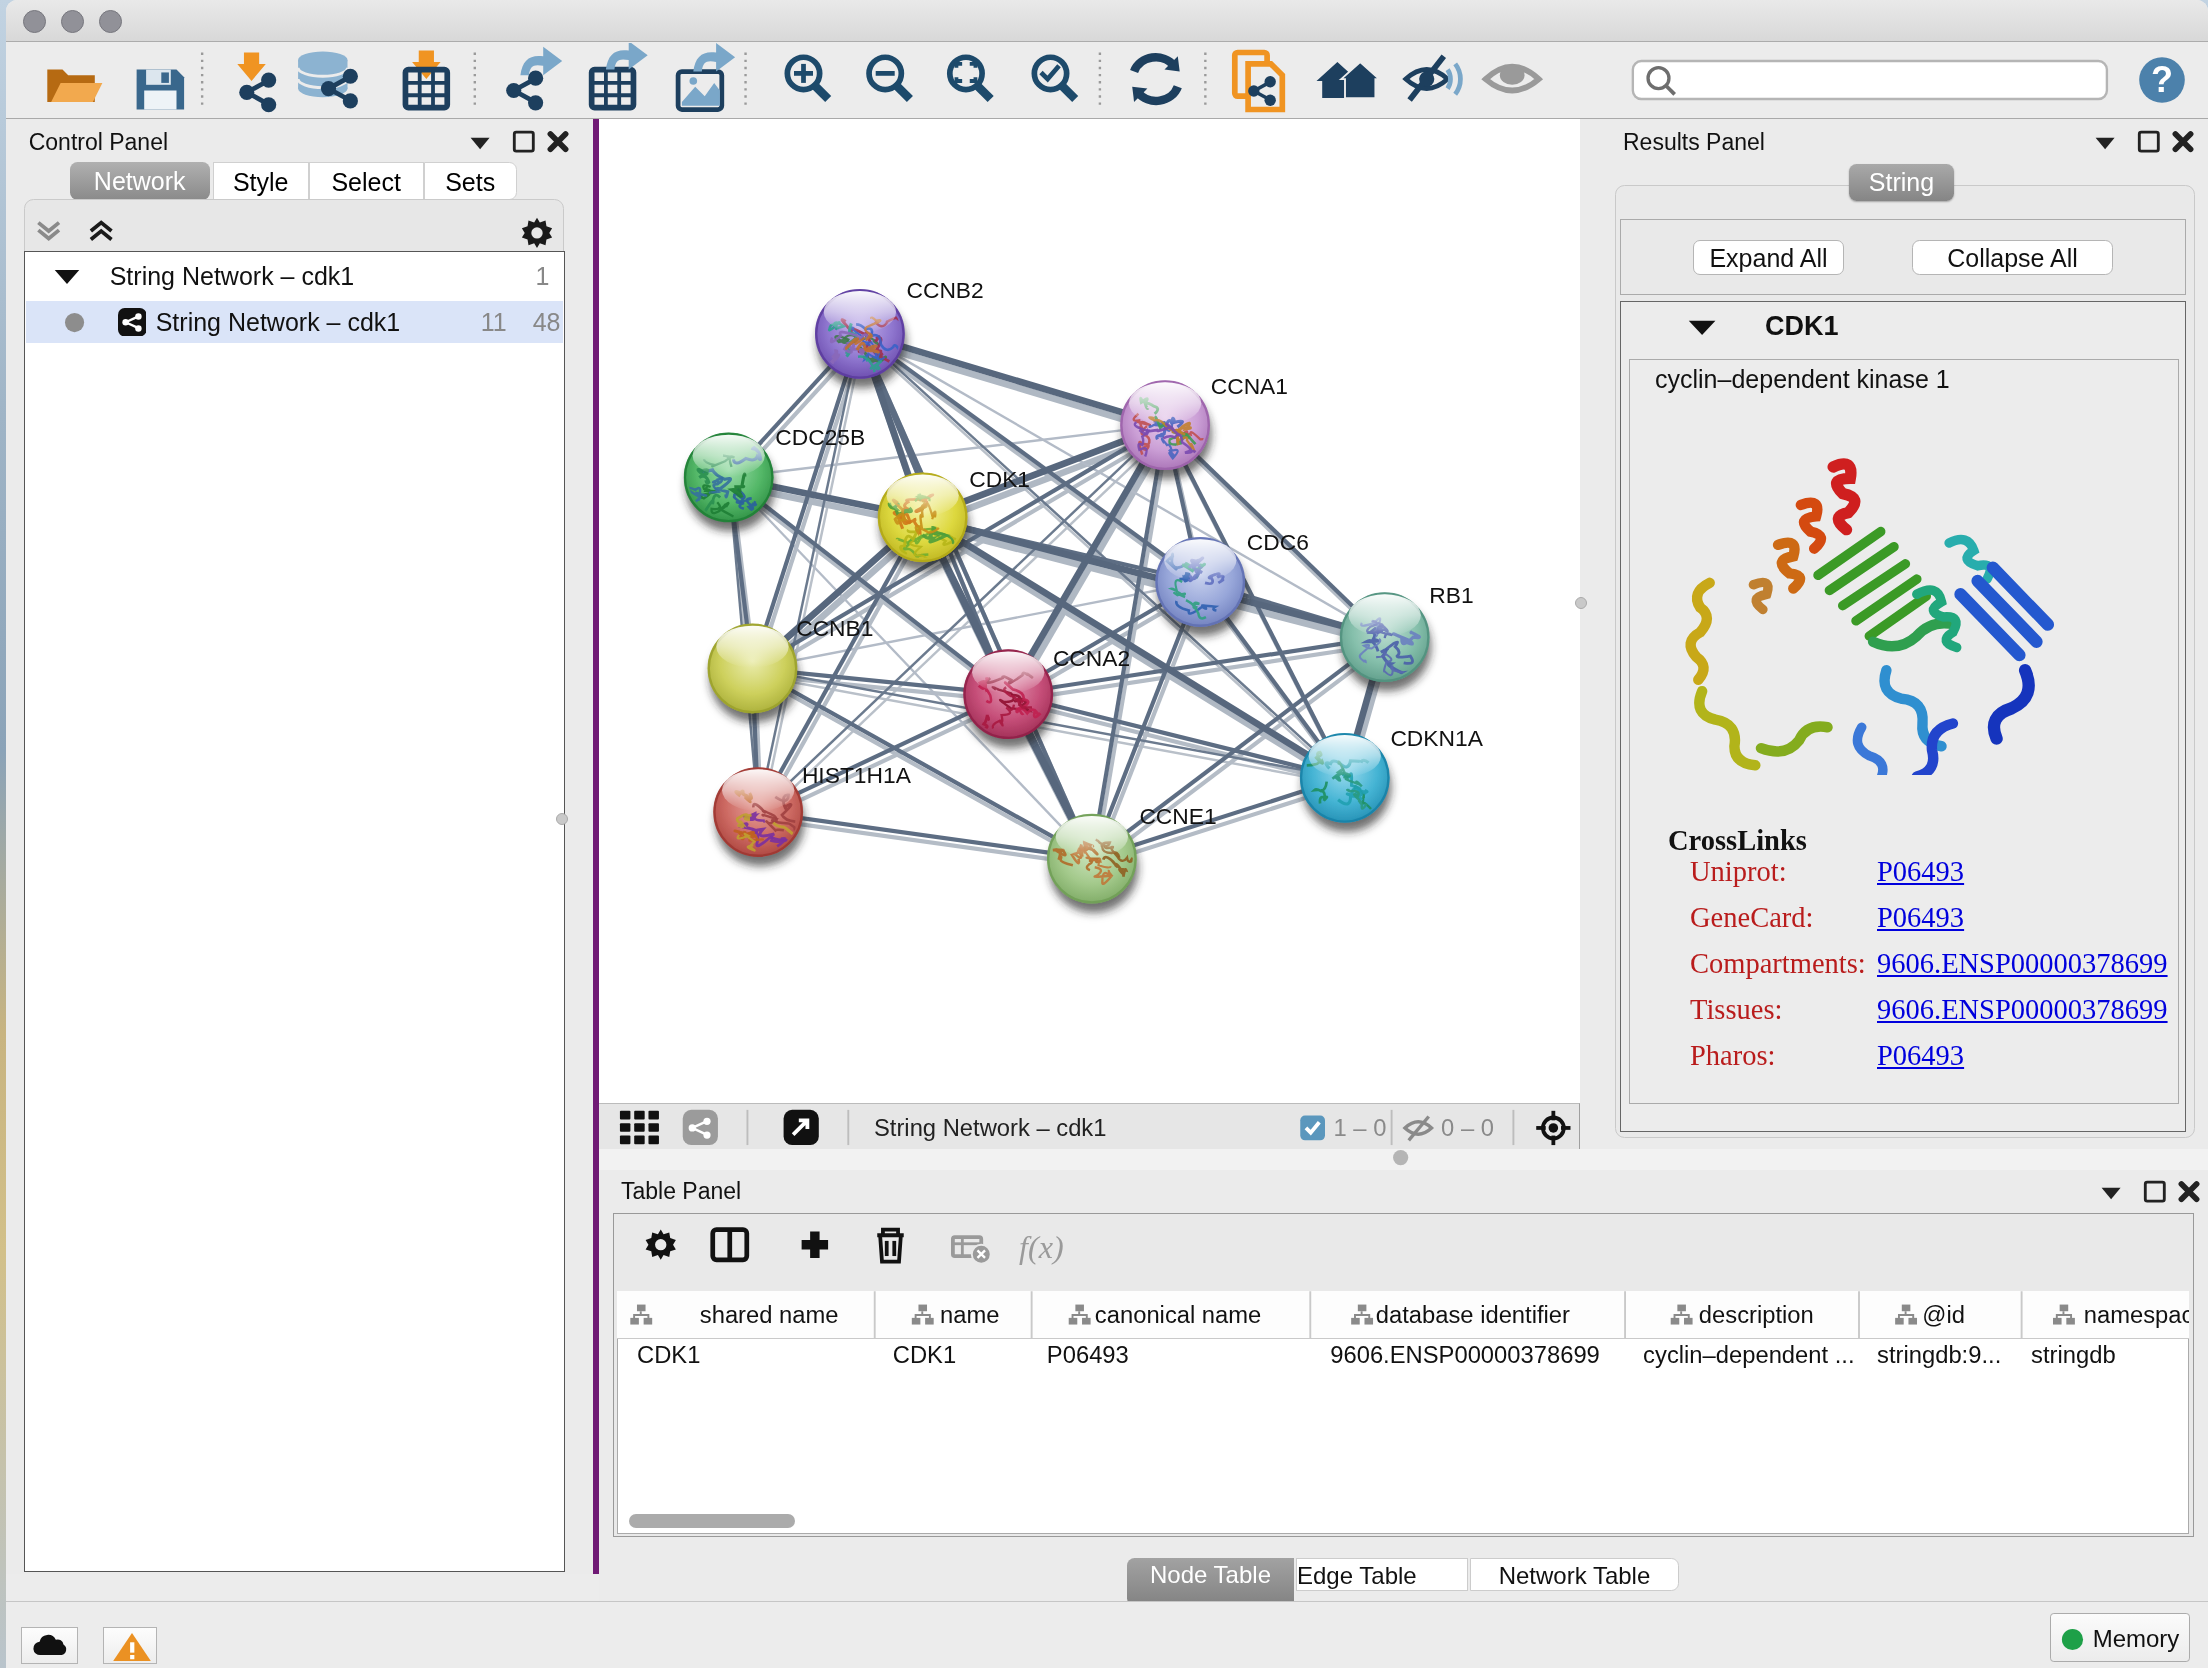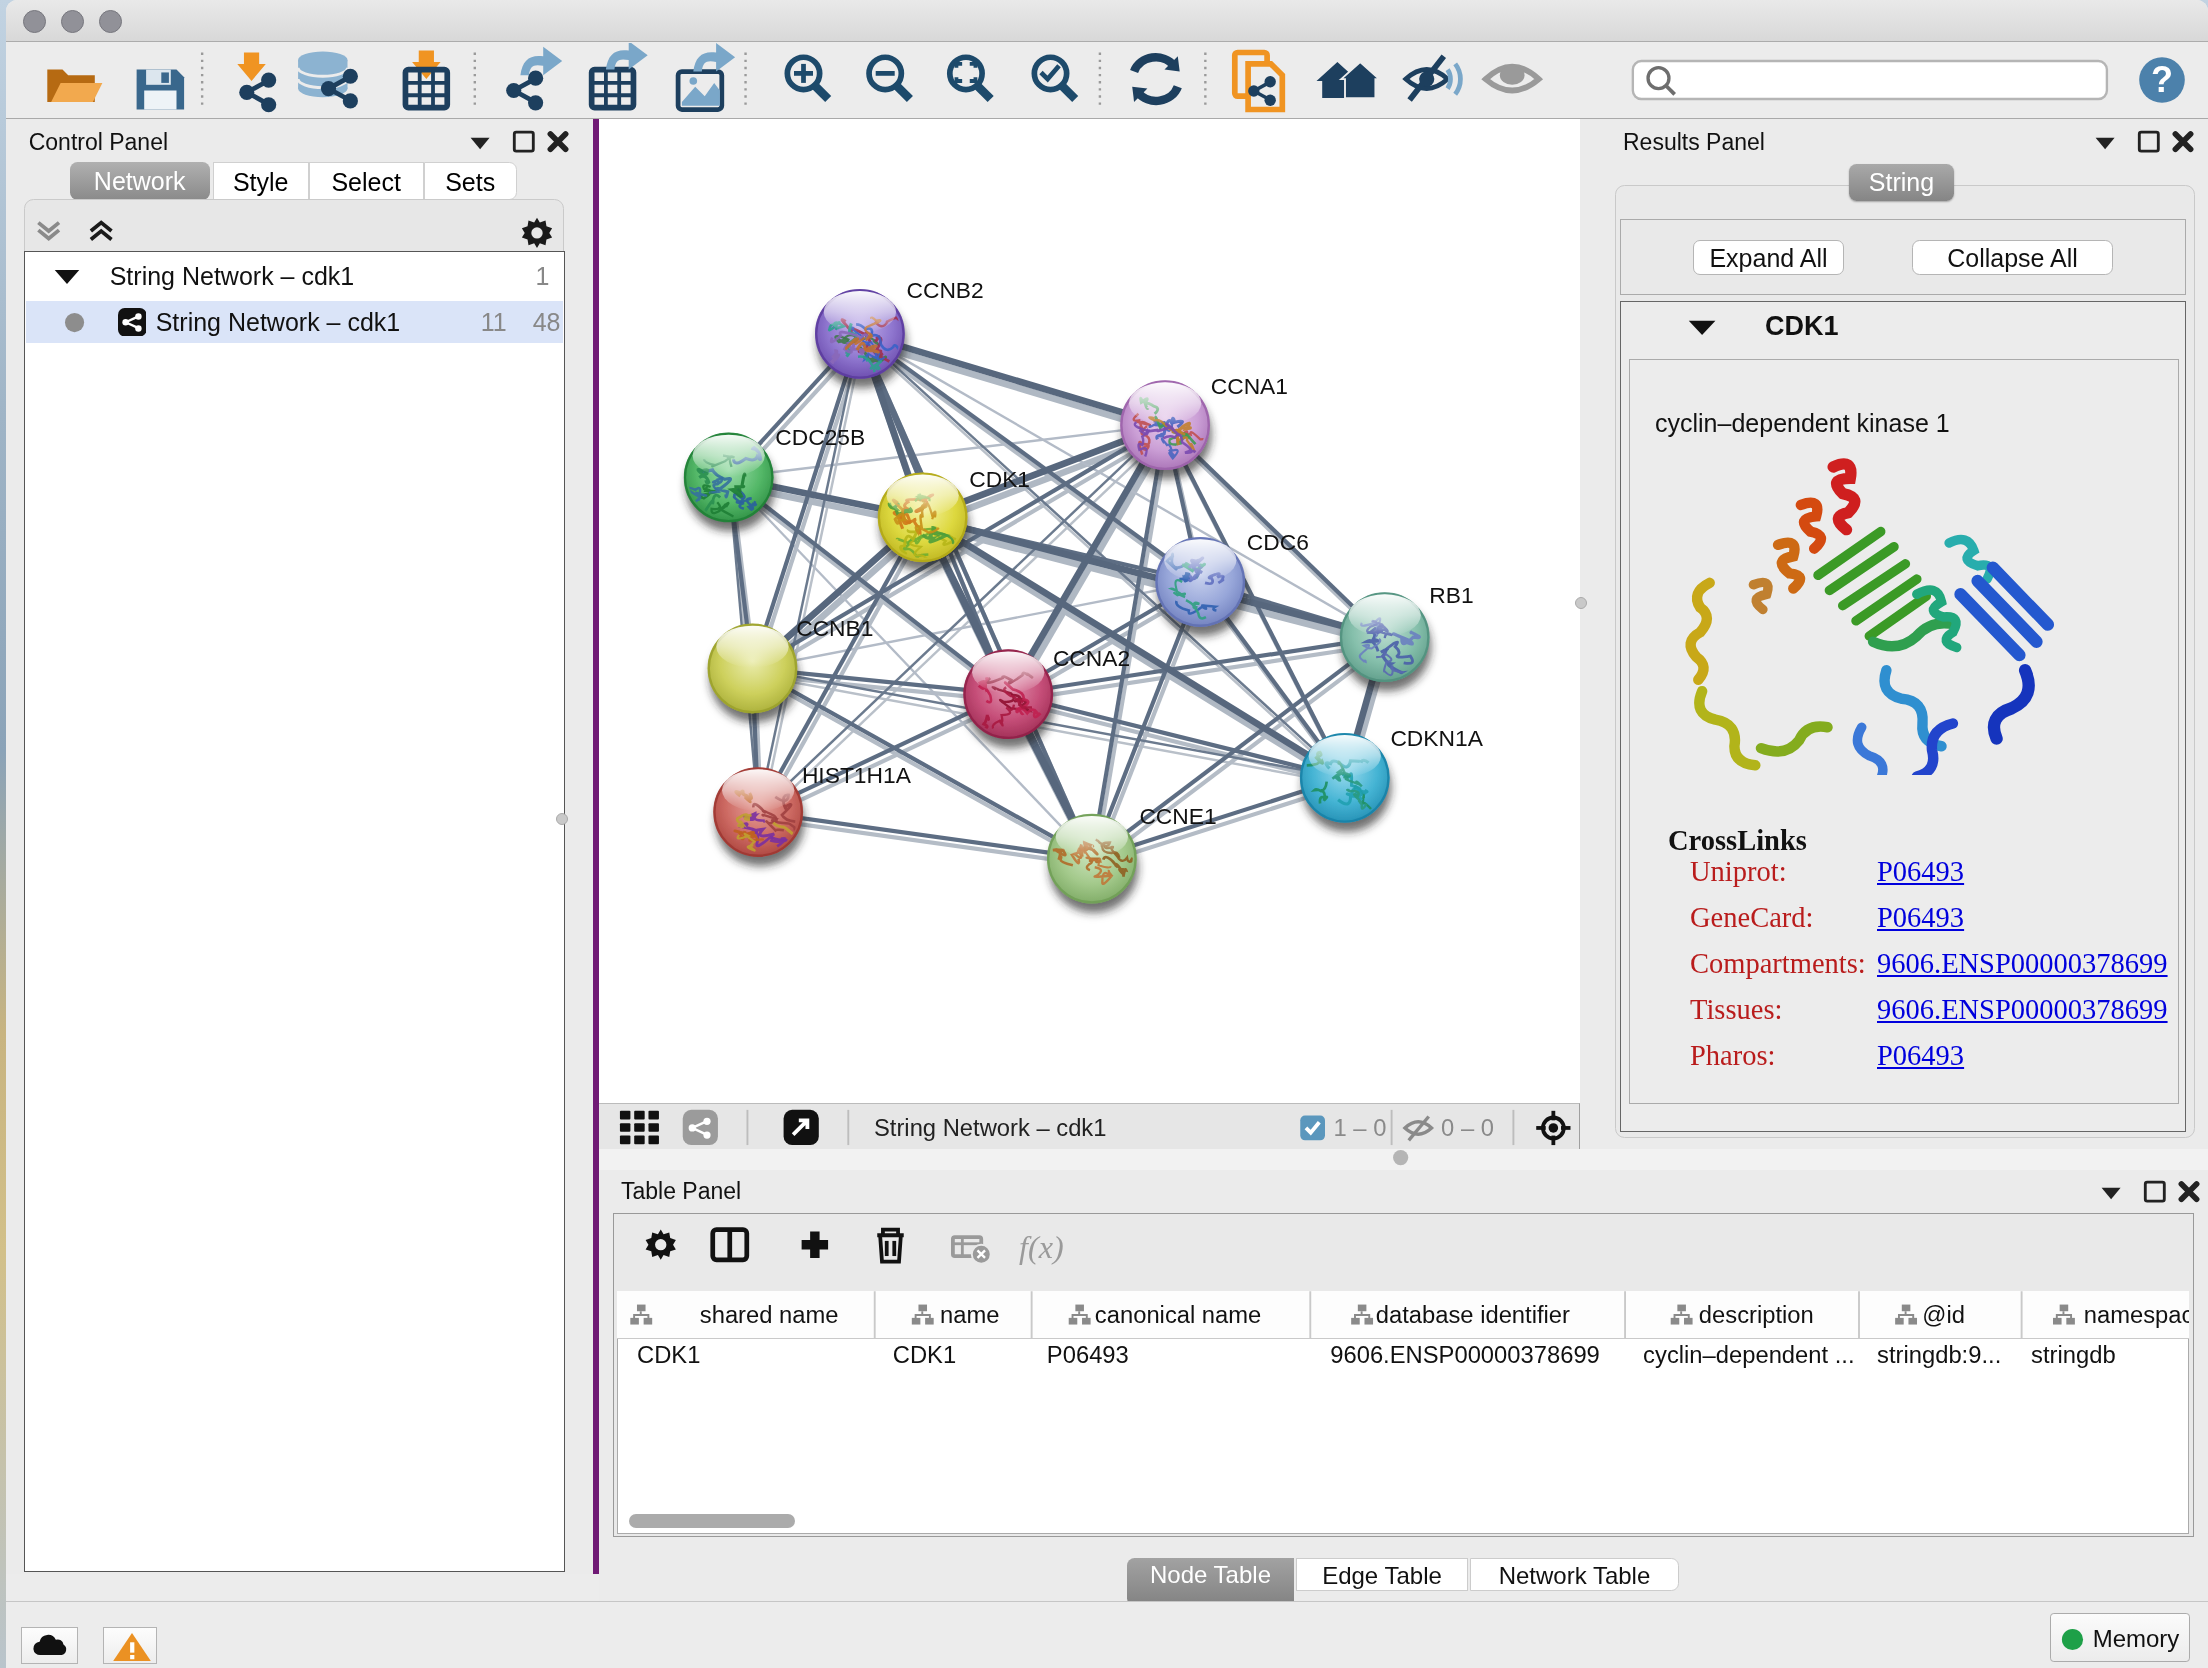--- a/index.html
+++ b/index.html
@@ -651,21 +651,21 @@
   <div class="abs" style="left:269px;top:45px;width:105px;height:37px;background:linear-gradient(#a9a9a9,#858585);border-radius:7.6px;color:#fff;font-size:25px;text-align:center;line-height:37px;box-shadow:0 1px 1.9px rgba(0,0,0,.3);">String</div>
   <div class="abs" style="left:40px;top:100px;width:566px;height:76px;border:1px solid #aaa;"></div>
   <div class="abs" style="left:113px;top:121px;width:151px;height:35px;background:#fff;border:1.4px solid #b5b5b5;border-radius:7px;font-size:25px;text-align:center;line-height:34px;color:#111;">Expand All</div>
   <div class="abs" style="left:332px;top:121px;width:201px;height:35px;background:#fff;border:1.4px solid #b5b5b5;border-radius:7.6px;font-size:25px;text-align:center;line-height:34px;color:#111;">Collapse All</div>
   <div class="abs" style="left:40px;top:182px;width:566px;height:831px;border:1.9px solid #666;background:#ececec;"></div>
   <svg class="abs" style="left:105px;top:196px;" width="38" height="25" viewBox="0 0 40 26">
       <path d="M 4 6 L 32 6 L 18 21 Z" fill="#111"></path>
     </svg>
   <div class="abs" style="left:185px;top:192px;font-size:27px;font-weight:bold;color:#111;">CDK1</div>
   <div class="abs" style="left:49px;top:240px;width:550px;height:745px;border:1px solid #aaa;background:#ececec;"></div>
-  <div class="abs" style="left:75px;top:246px;font-size:25px;color:#111;margin-top:44px;">cyclin–dependent kinase 1</div>
+  <div class="abs" style="left:75px;top:246px;font-size:25px;color:#111;">cyclin–dependent kinase 1</div>
   <svg class="abs" style="left:67px;top:323px;" width="418" height="333" viewBox="0 0 440 350">
     <g fill="none" stroke-linecap="round">
       <path d="M 196 26 q 22 -10 18 12 q -24 0 -8 16 q 22 4 6 20 q -20 4 -2 18" stroke="#cf1f1f" stroke-width="12"></path>
       <path d="M 162 66 q 22 -8 16 12 q -22 2 -6 16 q 20 4 4 18" stroke="#d44a10" stroke-width="11"></path>
       <path d="M 138 108 q 22 -8 16 12 q -22 4 -4 18 q 20 2 4 16" stroke="#cd6a14" stroke-width="11"></path>
       <path d="M 112 150 q 20 -8 14 10 q -20 4 -4 16" stroke="#c08030" stroke-width="10"></path>
       <path d="M 66 148 q -20 10 -10 26 q 14 10 0 26 q -18 10 -4 26 q 14 10 2 24" stroke="#c8a818" stroke-width="11"></path>
       <path d="M 58 262 q -10 24 14 30 q 24 4 20 28 q 0 18 22 20" stroke="#b2b41a" stroke-width="11"></path>
       <path d="M 120 322 q 26 10 40 -8 q 8 -18 30 -14" stroke="#84ac1e" stroke-width="11"></path>
       <path d="M 180 140 l 66 -46 M 192 156 l 68 -46 M 206 172 l 66 -44 M 220 188 l 64 -44 M 234 204 l 60 -42" stroke="#3b9a26" stroke-width="10"></path>
@@ -761,21 +761,21 @@
       <text x="290" y="75">CDK1</text>
       <text x="452" y="75">P06493</text>
       <text x="750" y="75">9606.ENSP00000378699</text>
       <text x="1079" y="75">cyclin–dependent ...</text>
       <text x="1325" y="75">stringdb:9...</text>
       <text x="1487" y="75">stringdb</text>
     </g>
   </svg>
   <div class="abs" style="left:30px;top:344px;width:166px;height:14.3px;background:#ababab;border-radius:7.6px;"></div>
   <div class="abs" style="left:528px;top:388px;width:167px;height:48px;background:linear-gradient(#a2a2a2,#828282);border-radius:7.6px 0 0 7.6px;color:#fff;font-size:24px;text-align:center;line-height:33px;">Node Table</div>
-  <div class="abs" style="left:697px;top:388px;width:172px;height:33px;background:#fff;border:1px solid #ccc;color:#111;font-size:24px;text-align:center;line-height:33px;">Edge Table</div>
+  <div class="abs" style="left:697px;top:388px;width:172px;height:33px;background:#fff;border:1px solid #ccc;color:#111;font-size:24px;line-height:33px;">Edge Table</div>
   <div class="abs" style="left:871px;top:388px;width:209px;height:33px;background:#fff;border:1px solid #ccc;border-radius:0 7.6px 7.6px 0;color:#111;font-size:24px;text-align:center;line-height:33px;">Network Table</div>
 </div>
 <div class="abs" style="left:556px;top:813px;width:12.4px;height:12.4px;border-radius:50%;background:#c9c9c9;border:1px solid #aaa;"></div>
 <div class="abs" style="left:1575px;top:597px;width:12.4px;height:12.4px;border-radius:50%;background:#c9c9c9;border:1px solid #aaa;"></div>
 <div class="statusbar" id="statusbar">
   <div class="abs" style="left:15px;top:25px;width:57px;height:37px;background:linear-gradient(#fdfdfd,#ededed);border:1.4px solid #b4b4b4;"></div>
   <svg class="abs" style="left:25px;top:32px;" width="42" height="25" viewBox="0 0 44 26">
     <path d="M 10 22 a 7 7 0 0 1 -1 -14 a 9 9 0 0 1 17 -2 a 6 6 0 0 1 8 5 a 6 6 0 0 1 -2 11 z" fill="#111"></path>
   </svg>
   <div class="abs" style="left:97px;top:25px;width:54px;height:37px;background:linear-gradient(#fdfdfd,#ededed);border:1.4px solid #b4b4b4;"></div>

